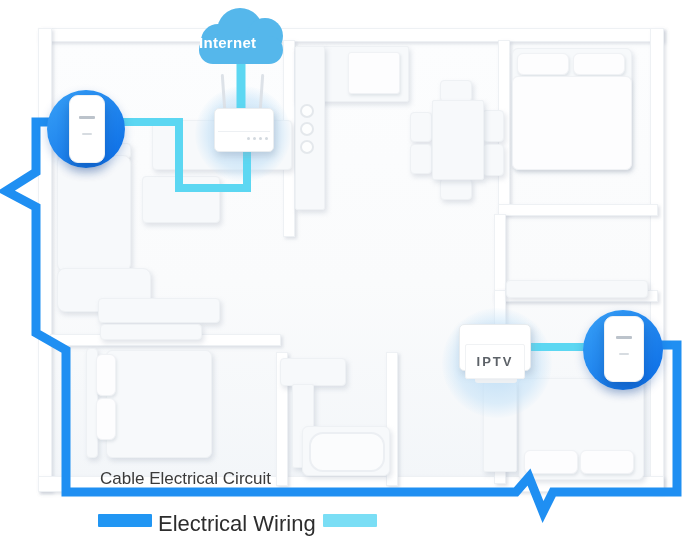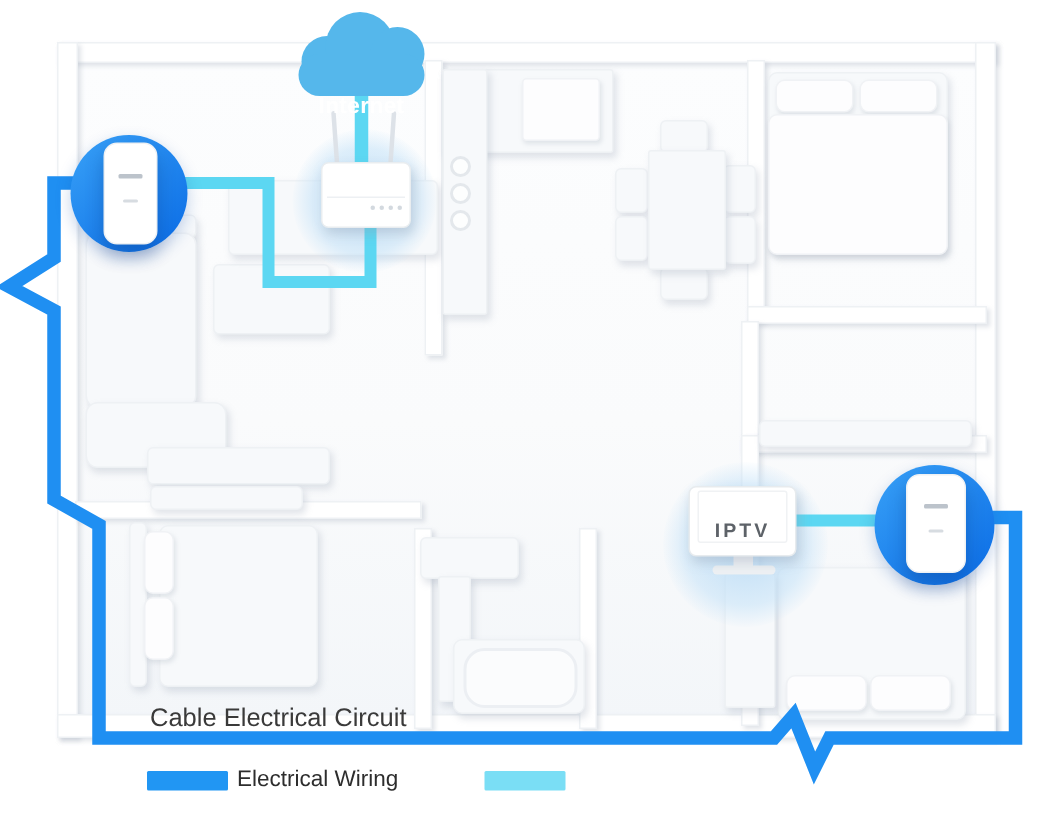--- a/index.html
+++ b/index.html
@@ -25,22 +25,22 @@
   .halo{border-radius:50%;
         background:radial-gradient(circle,
           rgba(186,219,245,.95) 0%,rgba(196,226,248,.55) 52%,
           rgba(210,235,252,0) 72%);}
 
   
   .cloud{left:199px;top:8px;width:84px;height:56px;}
   .cloud .puff{position:absolute;border-radius:50%;background:var(--cloud-blue);}
   .cloud .base{position:absolute;left:0;bottom:0;width:84px;height:28px;
                border-radius:14px;background:var(--cloud-blue);}
-  .cloud-label{position:absolute;left:0;top:26px;width:84px;text-align:center;
-               color:#ffffff;font-size:15px;font-weight:bold;letter-spacing:.3px;margin-top:28px;}
+  .cloud-label{position:absolute;left:0;top:26px;width:84px;text-align:left;
+               color:#ffffff;font-size:15px;font-weight:bold;letter-spacing:.3px;}
 
   
   .antenna{position:absolute;width:3px;height:36px;background:#dde2e8;
            border-radius:2px;}
   .router-body{position:absolute;left:0;top:34px;width:58px;height:42px;
                background:#ffffff;border:1px solid #e9edf0;border-radius:5px;
                box-shadow:2px 4px 7px rgba(140,155,175,.35);}
   .router-seam{position:absolute;left:3px;top:22px;width:52px;height:1px;
                background:#edf0f3;}
   .led{position:absolute;width:3px;height:3px;border-radius:50%;background:#d3d9df;}
@@ -55,33 +55,33 @@
            box-shadow:0 7px 12px rgba(10,50,120,.30);}
   .adapter .logo{position:absolute;left:50%;transform:translateX(-50%);
                  top:30%;width:16px;height:3px;background:#bcc3cb;border-radius:1px;}
   .adapter .slot{position:absolute;left:50%;transform:translateX(-50%);
                  top:56%;width:10px;height:2px;background:#d7dce1;border-radius:1px;}
 
   
   .tv-frame{left:459px;top:324px;width:70px;height:45px;background:#ffffff;
             border:1px solid #e7ebee;border-radius:5px;
             box-shadow:2px 4px 7px rgba(140,155,175,.35);}
-  .tv-screen{position:absolute;left:5px;top:2px;width:58px;height:33px;
+  .tv-screen{position:absolute;left:5px;top:19px;width:58px;height:33px;
              background:#ffffff;border:1px solid #f0f2f4;border-radius:2px;
-             display:flex;align-items:flex-end;justify-content:center;}
+             display:flex;align-items:center;justify-content:center;}
   .tv-label{color:#5d6268;font-size:13px;font-weight:bold;letter-spacing:2px;}
   .tv-neck{left:489px;top:369px;width:13px;height:9px;background:#f0f2f5;}
   .tv-base{left:475px;top:377px;width:42px;height:6px;background:#eef1f4;
            border-radius:3px;}
 
   
   .same-circuit{left:100px;top:469px;font-size:17px;color:var(--label-text);}
   .legend{left:0;top:511px;width:696px;height:30px;}
   .legend-swatch{position:absolute;top:3px;width:54px;height:13px;border-radius:1px;}
-  .legend-label{position:absolute;top:0;font-size:15px;color:#2d2d2d;}
+  .legend-label{position:absolute;top:0;font-size:22px;color:#2d2d2d;}
 </style>
 </head>
 <body>
 
 <div class="abs floor"></div>
 
 <div class="abs wall" style="left:38px;top:28px;width:624px;height:12px"></div>
 <div class="abs wall" style="left:38px;top:28px;width:12px;height:462px"></div>
 <div class="abs wall" style="left:650px;top:28px;width:12px;height:462px"></div>
 <div class="abs wall" style="left:38px;top:476px;width:624px;height:14px"></div>

